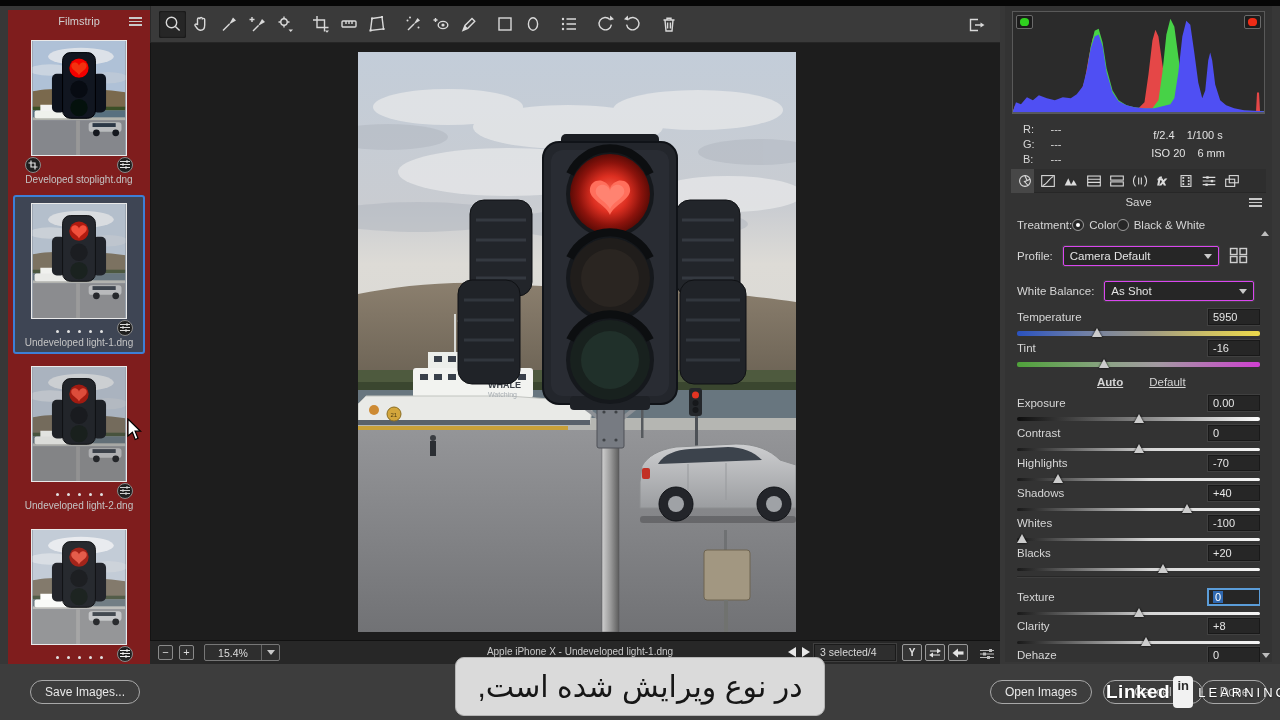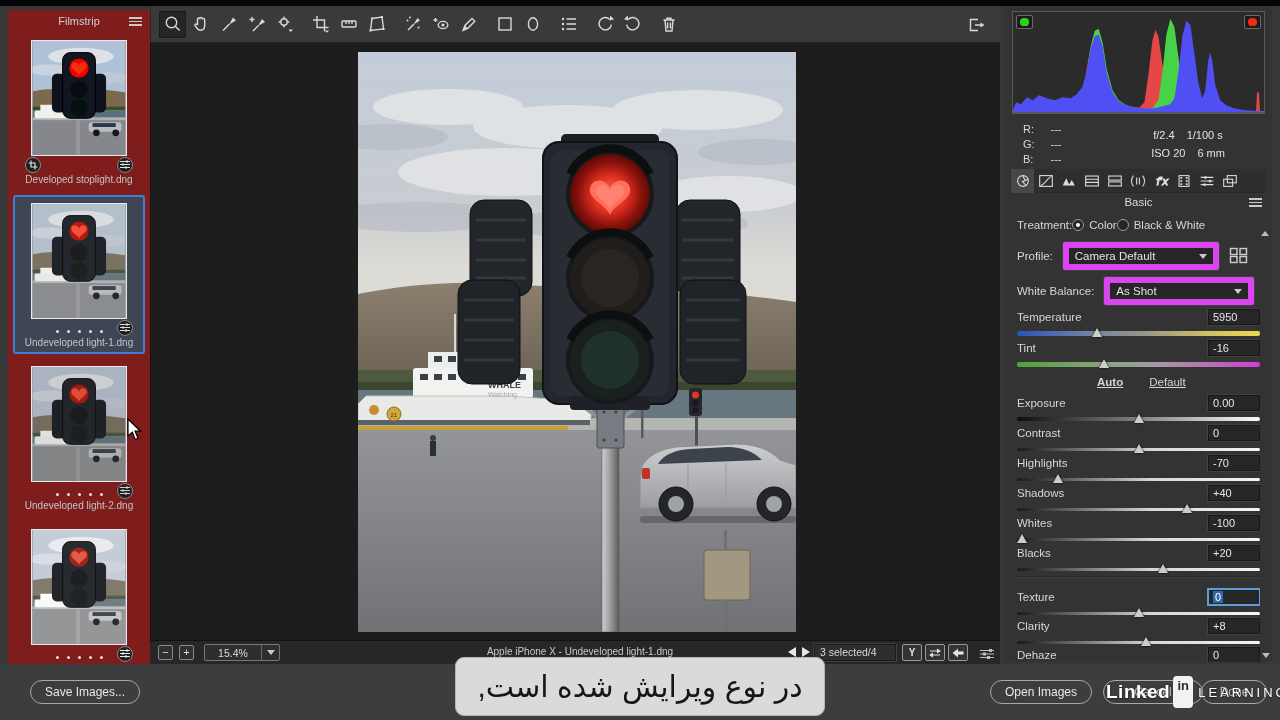--- a/index.html
+++ b/index.html
@@ -77,39 +77,39 @@
   .clip span { width:9px; height:8px; border-radius:45%; display:block; }
   #clip-shadows { left:3px; } #clip-shadows span { background:#2fd01f; }
   #clip-highlights { right:3px; } #clip-highlights span { background:#ee2c16; }
   #info-block { position:absolute; left:0; top:112px; width:267px; height:52px; }
   #rgb { position:absolute; left:18px; top:4px; font-size:11px; color:#d8d8d8; line-height:15px; }
   #rgb .row span:first-child { display:inline-block; width:18px; }
   #rgb .row span:last-child { display:inline-block; width:30px; text-align:center; }
   #exif { position:absolute; left:108px; top:8px; width:150px; font-size:11px; color:#e2e2e2; text-align:center; line-height:18px; }
   #exif b { font-weight:normal; padding:0 6px; }
   #ptabs { position:absolute; left:6px; top:163px; width:255px; height:24px; display:flex; background:#2e2e2e; border-bottom:1px solid #272727; }
-  .ptab { width:23px; height:24px; display:flex; align-items:center; justify-content:center; background:transparent; border:none;font-family:Liberation Mono, monospace; }
+  .ptab { width:23px; height:24px; display:flex; align-items:center; justify-content:flex-end; background:transparent; border:none; }
   .ptab.active { background:#474747; }
   .ptab svg * { stroke:#dcdcdc; stroke-width:1.2; fill:none; }
   .ptab svg .f { fill:#dcdcdc; stroke:none; }
   #basic-header { position:absolute; left:0; top:187px; width:267px; height:19px; }
   #basic-title { width:100%; text-align:center; font-size:11.5px; color:#d9d9d9; line-height:19px; }
   #basic-menu { position:absolute; right:10px; top:5px; }
   #controls { position:absolute; left:12px; top:206px; width:243px; height:450px; overflow:hidden; }
 
   .ctl-row { position:relative; }
   #treatment-row { height:26px; font-size:11.5px; color:#d6d6d6; display:flex; align-items:center; }
   .radio { width:12px; height:12px; border-radius:50%; border:1px solid #9a9a9a; background:#262626; position:relative; display:inline-block; }
   .radio.on::after { content:""; position:absolute; left:3px; top:3px; width:4px; height:4px; border-radius:50%; background:#fff; }
   #treatment-row .radio { margin:0 5px 0 0; }
   #radio-color { margin-left:42px; }
   #radio-bw { margin-left:14px; }
 
   #profile-row { height:36px; display:flex; align-items:center; font-size:11.5px; color:#d6d6d6; }
-  .selectbox { height:20px; background:#262626; border:6px solid #d946ef; box-shadow:0 0 0 1px #424242;
+  .selectbox { height:20px; background:#262626; border:1px solid #d946ef; box-shadow:0 0 0 1px #424242;
     border-radius:2px; color:#e3e3e3; font-size:11.5px; display:flex; align-items:center; padding:8px 6px; }
   .selectbox .sv { flex:1; white-space:nowrap; overflow:hidden; }
   #profile-select { width:156px; margin-left:10px; }
   #profile-grid { margin-left:10px; }
   #wb-row { height:34px; display:flex; align-items:center; font-size:11.5px; color:#d6d6d6; }
   #wb-select { width:150px; margin-left:10px; }
 
   .slider-row { height:31px; position:relative; }
   .tone .slider-row, .fx3 .slider-row { height:30px; }
   .fx3 .slider-row { height:29px; }
@@ -701,21 +701,21 @@
         </svg>
     </button>
     <button class="ptab">
       <svg width="18" height="16" viewBox="0 0 20 16">
           <rect x="7" y="2" width="10" height="8"></rect>
           <rect x="3" y="6" width="10" height="8" fill="#3a3e44"></rect>
         </svg>
     </button>
   </div>
   <div id="basic-header">
-    <div id="basic-title">Basic</div>
+    <div id="basic-title">Save</div>
     <span id="basic-menu" class="hamburger">
         <i></i>
         <i></i>
         <i></i>
       </span>
   </div>
 
   <div id="controls">
     <div id="treatment-row" class="ctl-row">
       <span>Treatment:</span>

